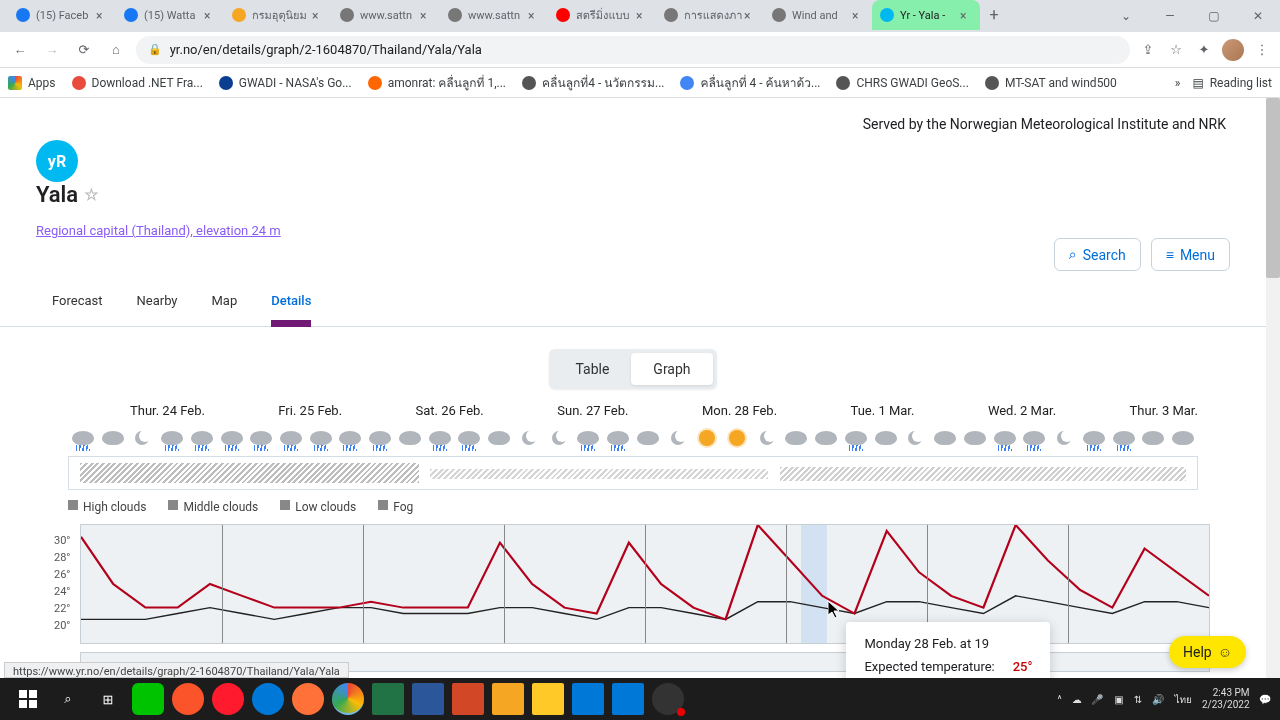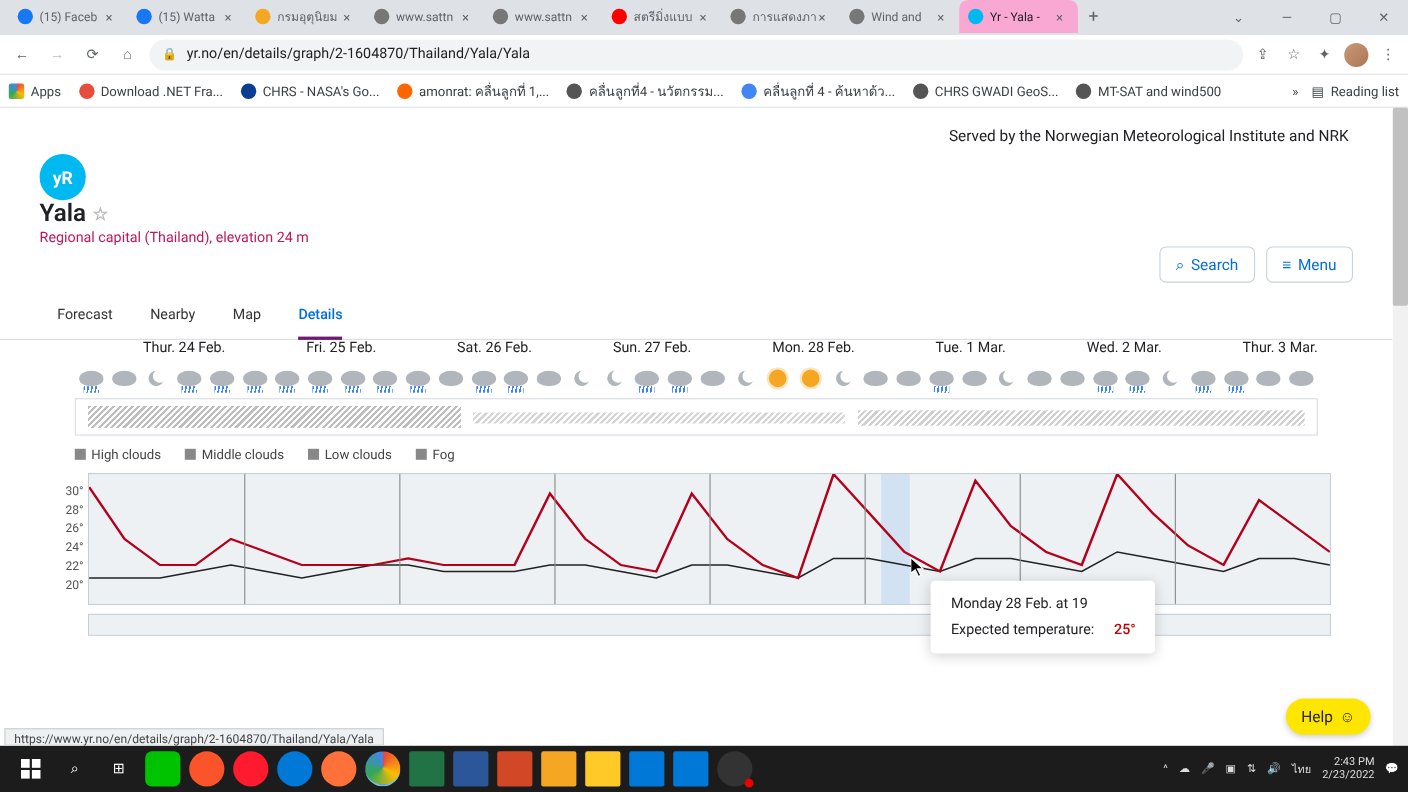--- a/index.html
+++ b/index.html
@@ -2,21 +2,21 @@
 <html><head>
 <meta charset="utf-8">
 <style>
   * { margin: 0; padding: 0; box-sizing: border-box; }
   body { font-family: -apple-system, BlinkMacSystemFont, "Segoe UI", Roboto, Arial, sans-serif; font-size: 13px; color: #202124; background: #fff; width: 1280px; height: 720px; overflow: hidden; position: relative; }
 
   
   .titlebar { height: 32px; background: #dee1e6; display: flex; }
   .tabs { display: flex; height: 32px; gap: 0; padding-left: 8px; }
   .tab { width: 108px; height: 30px; display: flex; align-items: center; padding: 0 8px; font-size: 12px; color: #5f6368; border-radius: 8px 8px 0 0; position: relative; cursor: pointer; }
-  .tab.active { background: #f9a8d4; color: #202124; }
+  .tab.active { background: #86efac; color: #202124; }
   .tab .favicon { width: 14px; height: 14px; border-radius: 50%; margin-right: 6px; flex-shrink: 0; }
   .tab .ttitle { flex: 1; white-space: nowrap; overflow: hidden; text-overflow: ellipsis; font-size: 11px; }
   .tab .tclose { width: 12px; height: 12px; font-size: 12px; color: #5f6368; }
   .newtab { width: 28px; height: 28px; display: flex; align-items: center; justify-content: center; font-size: 16px; color: #5f6368; }
   .winctrls { margin-left: auto; display: flex; height: 32px; }
   .winctrls div { width: 44px; height: 32px; display: flex; align-items: center; justify-content: center; color: #5f6368; font-size: 12px; }
 
   
   .addrbar { height: 36px; background: #fff; display: flex; align-items: center; padding: 0 8px; gap: 8px; border-bottom: 1px solid #dadce0; }
   .navbtn { width: 24px; height: 24px; display: flex; align-items: center; justify-content: center; color: #5f6368; cursor: pointer; }
@@ -34,51 +34,51 @@
 
   
   .content { position: absolute; top: 98px; left: 0; right: 14px; bottom: 42px; overflow: hidden; background:#fff; }
   .scroll-track { position:absolute; top:98px; right:0; width:14px; bottom:42px; background:#f1f1f1; }
   .scroll-thumb { position:absolute; top:0; width:14px; height:180px; background:#c1c1c1; border-radius:2px; }
 
   .served { text-align: right; padding: 18px 40px 8px 0; font-size: 14px; color: #202124; margin-left: 39px; }
   .header-row { display: flex; align-items: flex-start; padding: 0 36px 12px; flex-direction: column; }
   .logo { width: 42px; height: 42px; border-radius: 50%; background: #00b9f1; color: #fff; display: flex; align-items: center; justify-content: center; font-size: 16px; font-weight: 700; margin-right: 14px; }
   .loc-name { font-size: 22px; font-weight: 600; display: flex; align-items: center; gap: 6px; }
-  .loc-sub { font-size: 13px; color: #be185d; margin-top: 2px; }
+  .loc-sub { font-size: 13px; color: #8b5cf6; margin-top: 16px; text-decoration: underline; }
   .star { color: #bbb; font-size: 16px; }
   .hdr-actions { margin-left: auto; display: flex; gap: 10px; }
   .hdr-btn { border: 1px solid #c8d2dc; border-radius: 6px; padding: 7px 14px; font-size: 14px; color: #006edb; background: #fff; display: flex; align-items: center; gap: 6px; cursor: pointer; }
 
   .nav-tabs { display: flex; gap: 34px; padding: 0 52px; border-bottom: 1px solid #d6dde4; }
   .nav-tab { padding: 10px 0 12px; font-size: 13px; color: #333; cursor: pointer; }
-  .nav-tab.active { color: #006edb; border-bottom: 3px solid #701a75; margin-bottom: -1px; font-weight: 500; }
+  .nav-tab.active { color: #006edb; border-bottom: 7px solid #701a75; margin-bottom: -1px; font-weight: 500; }
 
   .toggle-row { display: flex; justify-content: center; padding: 22px 0 14px; }
   .toggle { display: flex; background: #e9edf0; border-radius: 6px; padding: 4px; box-shadow: 0 1px 2px rgba(0,0,0,.08); }
   .toggle-btn { padding: 8px 22px; font-size: 14px; color: #333; border-radius: 4px; cursor: pointer; }
   .toggle-btn.active { background: #fff; box-shadow: 0 1px 3px rgba(0,0,0,.1); }
 
   .days-row { display: flex; padding: 0 68px 6px 130px; justify-content: space-between; font-size: 13px; color: #222; }
   .icons-row { display: flex; padding: 0 68px 0 68px; gap:0; }
   .wcell { flex:1; height: 28px; display:flex; align-items:center; justify-content:center; }
   .cloud { width:22px; height:14px; background:#b0b6bc; border-radius:50% 50% 45% 45%; position:relative; }
   .cloud.rain::after { content:''; position:absolute; left:4px; top:14px; width:14px; height:6px; background: repeating-linear-gradient(100deg,#3b82f6 0 1.5px,transparent 1.5px 3.5px); }
   .sun { width:16px; height:16px; background:#f5a623; border-radius:50%; box-shadow:0 0 0 2px rgba(245,166,35,.3); }
   .moon { width:14px; height:14px; background:#b0b6bc; border-radius:50%; position:relative; }
   .moon::after{content:'';position:absolute;left:4px;top:-1px;width:12px;height:12px;background:#fff;border-radius:50%;}
 
   .cloud-band { margin: 4px 68px 6px; height: 34px; border:1px solid #d6dde4; position:relative; background:#fff; }
   .cloud-fill { position:absolute; top:2px; bottom:2px; background: repeating-linear-gradient(135deg,#888 0 2px,#fff 2px 4px); opacity:.55; }
   .legend-row { display: flex; gap: 22px; padding: 4px 68px 10px; font-size: 12px; color: #444; }
-  .lg { display:flex; align-items:center; gap:5px; }
+  .lg { display:flex; gap:5px; }
   .lg .sw { width:10px; height:10px; background:#888; }
 
   .chart-wrap { position: relative; margin: 0 56px 4px 56px; }
-  .yaxis { position:absolute; left:-2px; top:8px; font-size:11px; color:#555; line-height:17px; text-align:right; width:22px; }
+  .yaxis { position:absolute; left:-2px; top:8px; font-size:11px; color:#555; line-height:17px; width:22px; }
   .plot { margin-left:24px; height:120px; border:1px solid #c6ced6; position:relative; background: linear-gradient(to right, transparent 0, transparent calc(100%/35 - 1px), #eef1f4 calc(100%/35 - 1px), #eef1f4 calc(100%/35)) repeat-x, linear-gradient(to bottom,#eef1f4 1px,transparent 1px) repeat-y; background-size: calc(100%/35) 100%, 100% 20px; }
   .plot .daydiv { position:absolute; top:0; bottom:0; width:1px; background:#888; }
   .hover-band { position:absolute; top:0; bottom:0; width:26px; background:#b5d4f0; opacity:.5; }
   .legend2 { display:flex; gap:22px; padding:6px 0 0 80px; font-size:12px; color:#444; }
   .lg2 { display:flex; gap:6px; align-items:center; }
   .dash { width:14px; height:2px; }
 
   .tooltip { position:absolute; background:#fff; box-shadow:0 2px 12px rgba(0,0,0,.18); border-radius:4px; padding:14px 18px; font-size:13px; z-index:5; }
   .tooltip .tt-title { margin-bottom:8px; color:#222; }
   .tooltip .tt-row { display:flex; gap:18px; }
@@ -180,21 +180,21 @@
       <span class="fav" style="background:conic-gradient(#ea4335,#fbbc05,#34a853,#4285f4);border-radius:2px"></span>
       <span>Apps</span>
     </div>
   <div id="bms" style="display:flex;gap:16px">
       <div class="bm">
         <span class="fav" style="background:#e74c3c;border-radius:50%"></span>
         <span>Download .NET Fra...</span>
       </div>
       <div class="bm">
         <span class="fav" style="background:#0b3d91;border-radius:50%"></span>
-        <span>CHRS - NASA's Go...</span>
+        <span>GWADI - NASA's Go...</span>
       </div>
       <div class="bm">
         <span class="fav" style="background:#ff6600;border-radius:50%"></span>
         <span>amonrat: คลื่นลูกที่ 1,...</span>
       </div>
       <div class="bm">
         <span class="fav" style="background:#555;border-radius:50%"></span>
         <span>คลื่นลูกที่4 - นวัตกรรม...</span>
       </div>
       <div class="bm">
@@ -247,20 +247,26 @@
     </div>
   </div>
 
   <div class="nav-tabs" id="navtabs">
       <div class="nav-tab">Forecast</div>
       <div class="nav-tab">Nearby</div>
       <div class="nav-tab">Map</div>
       <div class="nav-tab active">Details</div>
     </div>
 
+  <div class="toggle-row">
+    <div class="toggle">
+      <div class="toggle-btn">Table</div>
+      <div class="toggle-btn active">Graph</div>
+    </div>
+  </div>
 
   <div class="days-row" id="daysrow">
       <span>Thur. 24 Feb.</span>
       <span>Fri. 25 Feb.</span>
       <span>Sat. 26 Feb.</span>
       <span>Sun. 27 Feb.</span>
       <span>Mon. 28 Feb.</span>
       <span>Tue. 1 Mar.</span>
       <span>Wed. 2 Mar.</span>
       <span>Thur. 3 Mar.</span>

